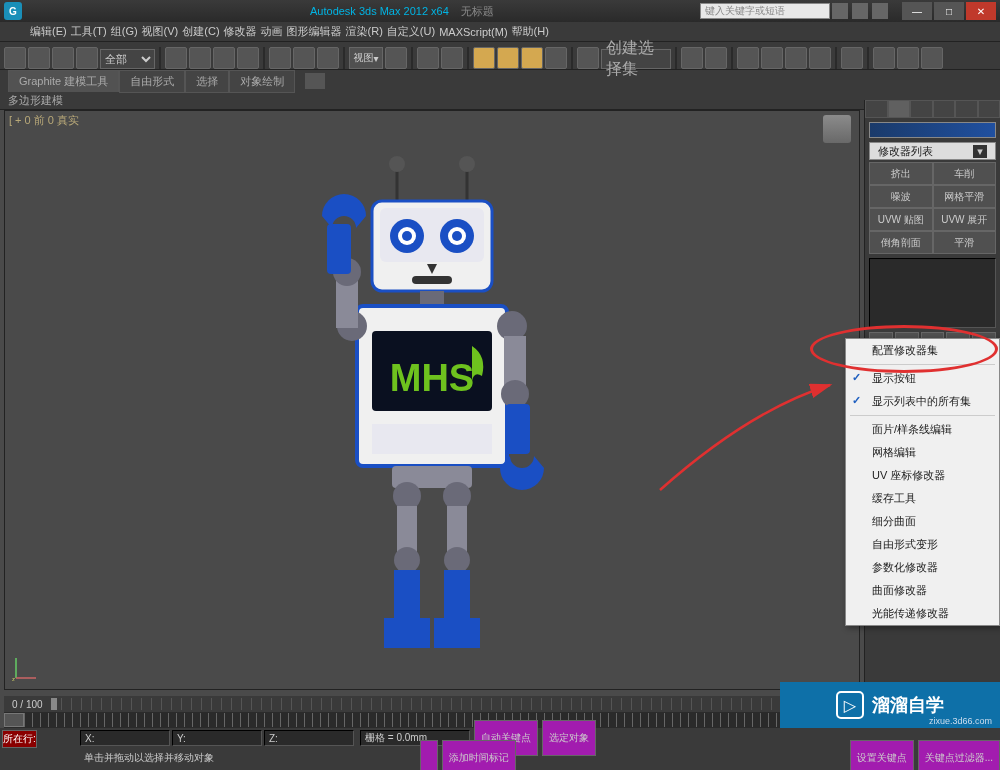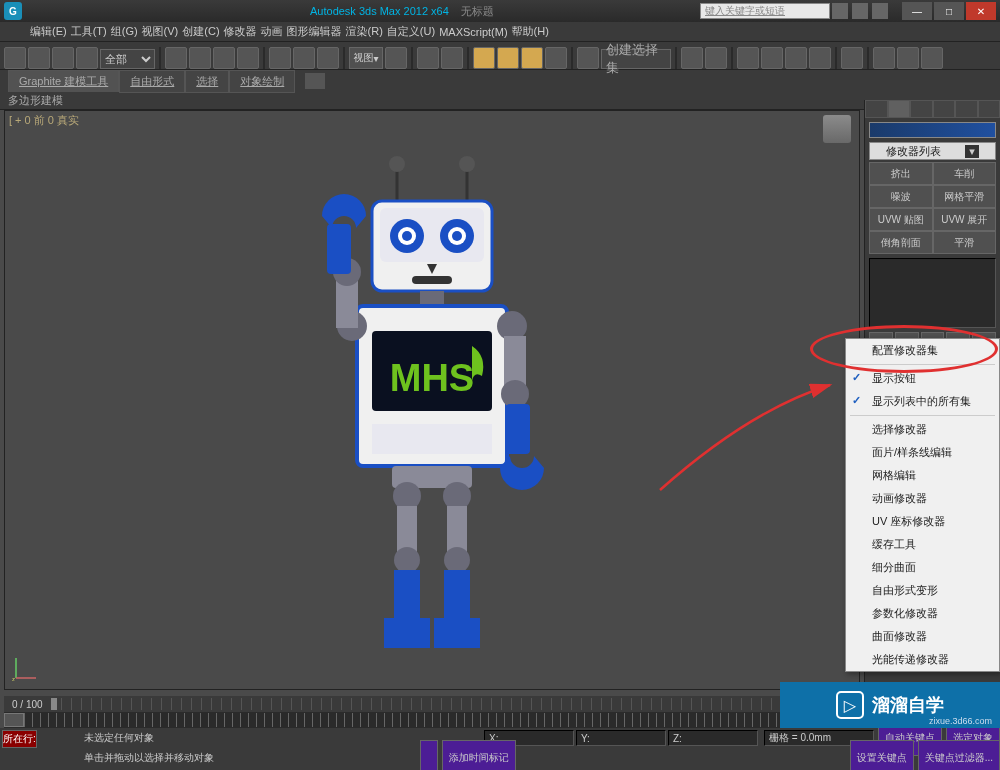--- a/index.html
+++ b/index.html
@@ -4,41 +4,41 @@
 <style>
 * { margin: 0; padding: 0; box-sizing: border-box; font-family: "Microsoft YaHei", sans-serif; }
 body { background: #4a4a4a; width: 1000px; height: 770px; overflow: hidden; position: relative; }
 
 
 .titlebar { height: 22px; background: linear-gradient(#3a3a3a, #2a2a2a); display: flex; align-items: center; color: #00b4e4; font-size: 11px; padding: 0 4px; }
 .titlebar .app-icon { width: 18px; height: 18px; background: #1a8fb8; border-radius: 3px; margin-right: 8px; display:flex; align-items:center; justify-content:center; color:#fff; font-size:10px; font-weight:bold;}
 .titlebar .title-text { flex: 0 0 auto; margin-left: 280px; }
 .titlebar .title-sub { color: #888; margin-left: 12px; }
 .titlebar .spacer { flex: 1; }
-.titlebar .search-box { width: 130px; height: 16px; background: #e8e8e8; border: 1px solid #888; font-size: 10px; padding: 0 4px; color: #888; text-decoration: underline; }
+.titlebar .search-box { width: 130px; height: 16px; background: #e8e8e8; border: 1px solid #888; font-size: 10px; padding: 0 4px; color: #888; }
 .titlebar .tb-icon { width: 16px; height: 16px; margin: 0 2px; background: #666; }
 .titlebar .win-controls { display: flex; margin-left: 10px; }
 .titlebar .win-btn { width: 30px; height: 18px; background: #555; margin-left: 2px; display:flex; align-items:center; justify-content:center; color:#fff; font-size:10px; }
 .titlebar .win-close { background: #c0392b; }
 
 
 .menubar { height: 20px; background: #3a3a3a; display: flex; align-items: center; padding: 0 30px; color: #ccc; font-size: 11px; gap: 4px; border-bottom: 1px solid #222; }
 .menubar span { cursor: default; }
 
 
 .main-toolbar { height: 28px; background: #3a3a3a; display: flex; align-items: flex-end; padding: 0 4px; gap: 2px; border-bottom: 1px solid #222; }
 .main-toolbar .tb-btn { width: 22px; height: 22px; background: #555; border: 1px solid #666; border-radius: 2px; }
 .main-toolbar .tb-btn.colored1 { background: #d4a850; }
 .main-toolbar .tb-sep { width: 2px; height: 22px; background: #2a2a2a; margin: 0 2px; }
 .main-toolbar select { height: 20px; background: #444; color: #ccc; border: 1px solid #666; font-size: 11px; width: 55px; }
 .main-toolbar .view-btn { width: 34px; height: 22px; background: #505050; border: 1px solid #666; color: #ccc; font-size: 10px; display:flex; align-items:center; justify-content:center;}
-.main-toolbar .create-mode { width: 70px; height: 20px; background: #444; border: 1px solid #666; color:#aaa; font-size:13px; display:flex; align-items:center; padding:0 4px;}
-
-
-.ribbon { height: 22px; background: #3a3a3a; display: flex; align-items: center; padding: 0 8px; gap: 0; color: #aaa; font-size: 11px; text-decoration: underline; }
+.main-toolbar .create-mode { width: 70px; height: 20px; background: #444; border: 1px solid #666; color:#aaa; font-size:16px; display:flex; align-items:center; padding:0 4px;}
+
+
+.ribbon { height: 22px; background: #3a3a3a; display: flex; align-items: center; padding: 0 8px; gap: 0; color: #aaa; font-size: 11px; }
 .ribbon .tab { padding: 3px 10px; border: 1px solid #555; background: #444; }
 .ribbon .tab.active { background: #525252; border-bottom: none; }
 .ribbon .rb-icon { width: 20px; height: 16px; margin-left: 10px; background: #555; }
 
 .subpanel { height: 18px; background: #3a3a3a; color: #aaa; font-size: 11px; padding: 0 8px; display: flex; align-items: center; border-bottom: 1px solid #222;}
 
 
 .viewport-area { position: absolute; top: 110px; left: 4px; right: 140px; bottom: 80px; background: #4a4a4a; border: 1px solid #222; }
 .viewport-label { position: absolute; top: 2px; left: 4px; color: #b8a878; font-size: 11px; }
 .axis-gizmo { position: absolute; bottom: 6px; left: 6px; width: 30px; height: 30px; }
@@ -46,21 +46,21 @@
 
 
 .robot { position: absolute; top: 35px; left: 50%; transform: translateX(-50%); width: 320px; height: 520px; }
 
 
 .cmd-panel { position: absolute; top: 100px; right: 0; width: 136px; bottom: 80px; background: #3a3a3a; border-left: 1px solid #222; }
 .cmd-tabs { height: 18px; display: flex; background: #2a2a2a; }
 .cmd-tabs .ct { flex: 1; height: 18px; border: 1px solid #555; background: #444; }
 .cmd-tabs .ct.active { background: #606060; }
 .cmd-color { height: 16px; margin: 4px; background: linear-gradient(to right, #1a3a6a, #2050a0); border: 1px solid #888; }
-.cmd-dropdown { margin: 2px 4px; height: 18px; background: #ddd; border: 1px solid #888; display:flex; align-items:center; padding:0 16px; font-size:11px; color:#222;justify-content:center; }
+.cmd-dropdown { margin: 2px 4px; height: 18px; background: #ddd; border: 1px solid #888; display:flex; align-items:center; padding:0 8px; font-size:11px; color:#222;justify-content:center; }
 .cmd-dropdown .dd-arrow { margin-left:auto; width:14px; text-align:center; background:#333; color:#ccc;}
 .cmd-buttons { display: grid; grid-template-columns: 1fr 1fr; gap: 0; margin: 2px 4px; }
 .cmd-buttons .cb { height: 23px; background: #505050; border: 1px solid #666; color: #ccc; font-size: 10px; display:flex; align-items:center; justify-content:center; }
 .cmd-stack { margin: 4px; height: 70px; background: #2a2a2a; border: 1px inset #555; }
 .cmd-stack-tools { margin: 2px 4px; height: 18px; display:flex; gap:2px;}
 .cmd-stack-tools div { flex:1; background:#505050; border:1px solid #666;}
 
 
 .context-menu { position: absolute; top: 338px; right: 0; width: 155px; background: #f0f0f0; border: 1px solid #888; box-shadow: 2px 2px 6px rgba(0,0,0,0.4); font-size: 11px; color: #222; z-index: 100; }
 .context-menu .cm-item { padding: 4px 8px 4px 26px; position: relative; }
@@ -81,21 +81,21 @@
 .time-ruler .tr-handle { width: 20px; height: 14px; background: #555; border:1px solid #777;}
 .time-ruler .tr-ticks { flex:1; height:14px; background: repeating-linear-gradient(to right, #666 0, #666 1px, #2a2a2a 1px, #2a2a2a 8px);}
 
 
 .statusbar { position: absolute; bottom: 0; left: 0; right: 0; height: 42px; background: #3a3a3a; display: flex; font-size: 10px; color: #ccc; }
 .statusbar .sb-left { width: 78px; display:flex; flex-direction:row;}
 .statusbar .sb-current { height:18px; background:#8a0000; color:#fff; border:1px solid #666; display:flex; align-items:center; justify-content:center; margin:2px;}
 .statusbar .sb-prompt { flex:1; padding: 2px 6px; line-height:14px;}
 .statusbar .sb-coords { display:flex; gap:2px; padding:2px;}
 .statusbar .sb-coord { width:90px; height:16px; background:#2a2a2a; border:1px inset #555; padding:0 4px; display:flex; align-items:center;}
-.statusbar .sb-btn { height:36px; padding:17px 6px; background:#4c1d95; border:1px solid #666; display:flex; align-items:center;}
+.statusbar .sb-btn { height:36px; padding:17px 6px; background:#a21caf; border:1px solid #666; display:flex; align-items:center;}
 .statusbar .sb-row { display:flex; align-items:center; height:20px; gap:4px;}
 
 
 .watermark { position: absolute; bottom: 42px; right: 0; width: 220px; height: 46px; background: #0e70a8; display:flex; align-items:center; justify-content:center; gap:8px; z-index:50;}
 .watermark .wm-icon { width:28px; height:28px; border:2px solid #fff; border-radius:5px; display:flex; align-items:center; justify-content:center; color:#fff;}
 .watermark .wm-text { color:#fff; font-size:18px; font-weight:bold;}
 .watermark .wm-url { position:absolute; bottom:2px; right:8px; color:#cde; font-size:9px;}
 </style>
 </head>
 <body>
@@ -282,24 +282,22 @@
     <div></div>
   </div>
 </div>
 
 <div class="context-menu">
   <div class="cm-item">配置修改器集</div>
   <div class="cm-sep"></div>
   <div class="cm-item cm-check">显示按钮</div>
   <div class="cm-item cm-check">显示列表中的所有集</div>
   <div class="cm-sep"></div>
-  <div class="cm-item">选择修改器</div>
   <div class="cm-item">面片/样条线编辑</div>
   <div class="cm-item">网格编辑</div>
-  <div class="cm-item">动画修改器</div>
   <div class="cm-item">UV 座标修改器</div>
   <div class="cm-item">缓存工具</div>
   <div class="cm-item">细分曲面</div>
   <div class="cm-item">自由形式变形</div>
   <div class="cm-item">参数化修改器</div>
   <div class="cm-item">曲面修改器</div>
   <div class="cm-item">光能传递修改器</div>
 </div>
 
 <div class="red-circle"></div>
@@ -321,21 +319,20 @@
   <div class="tr-ticks"></div>
 </div>
 
 <div class="statusbar">
   <div class="sb-left">
     <div style="height:20px"></div>
     <div class="sb-current">所在行:</div>
   </div>
   <div style="flex:1; display:flex; flex-direction:column;">
     <div class="sb-row">
-      <div class="sb-prompt">未选定任何对象</div>
       <div class="sb-coords">
         <div class="sb-coord">X:</div>
         <div class="sb-coord">Y:</div>
         <div class="sb-coord">Z:</div>
       </div>
       <div class="sb-coord" style="width:110px">栅格 = 0.0mm</div>
       <div class="sb-btn">自动关键点</div>
       <div class="sb-btn">选定对象</div>
     </div>
     <div class="sb-row">

